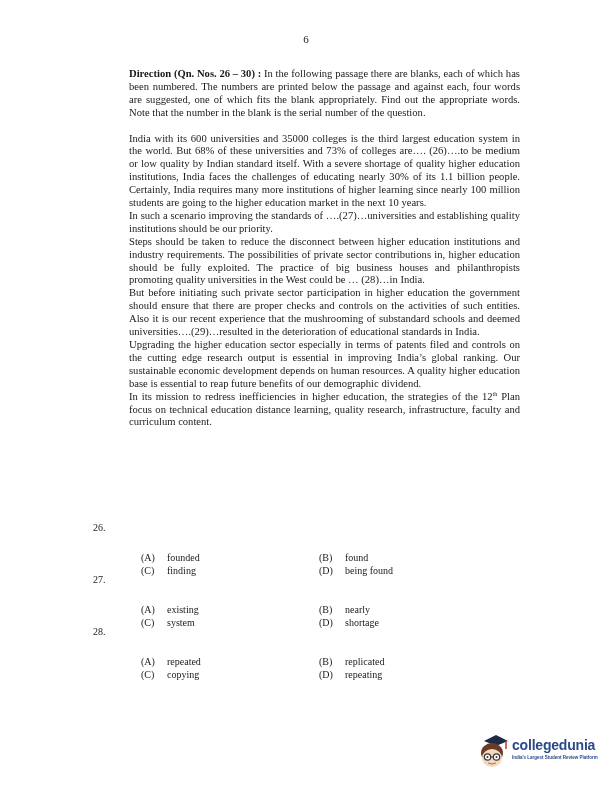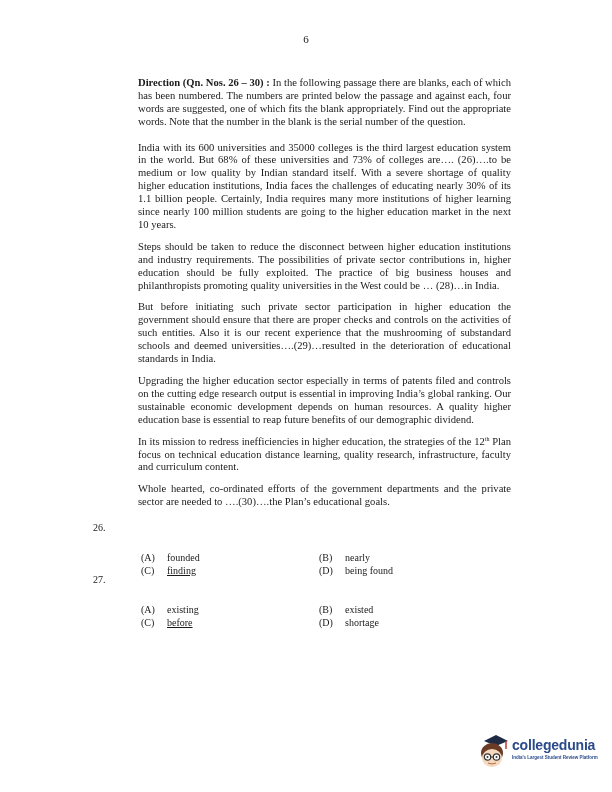--- a/index.html
+++ b/index.html
@@ -9,35 +9,35 @@
     color: #1a1a1a;
   }
   .page-number {
     position: absolute; top: 33px; left: 0; width: 612px; text-align: center;
     font-size: 11px;
   }
   .content {
     position: absolute; left: 129px; top: 68px; width: 391px;
     font-size: 10.6px; line-height: 12.9px;
   }
-  .content p { margin: 9px; text-align: justify; }
+  .content p { margin: 0; text-align: justify; }
   .direction { margin-bottom: 12.9px !important; }
   .direction b { font-weight: bold; }
   sup { font-size: 6px; line-height: 0; vertical-align: 4px; }
   .questions {
     position: absolute; left: 93px; top: 522px; width: 430px;
     font-size: 10px; line-height: 12.9px;
   }
   .question { position: relative; height: 52px; }
   .q-num { position: absolute; left: 0; top: 0; }
   .opt { position: absolute; white-space: nowrap; margin-top: 16px; }
   .opt .lbl { display: inline-block; width: 26px; }
   .opt.a { left: 48px; top: 14px; }
   .opt.b { left: 226px; top: 14px; }
-  .opt.c { left: 48px; top: 27px; text-decoration: underline; }
+  .opt.c { left: 48px; top: 27px; }
   .opt.d { left: 226px; top: 27px; }
   .logo {
     position: absolute; left: 478px; top: 733px; width: 130px; height: 36px;
   }
   .logo-mascot { position: absolute; left: 0; top: 0; width: 32px; height: 36px; }
   .logo-text {
     position: absolute; left: 34px; top: 4px;
     font-family: "Liberation Sans", "DejaVu Sans", sans-serif;
     font-size: 14px; font-weight: bold; color: #2b4a8b; letter-spacing: -0.2px; text-align: right;
   }
@@ -48,41 +48,48 @@
   }
 </style>
 </head>
 <body>
 
 <div class="page-number">6</div>
 
 <div class="content">
   <p class="direction"><b>Direction (Qn. Nos. 26 – 30) :</b><span> In the following passage there are blanks, each of which has been numbered. The numbers are printed below the passage and against each, four words are suggested, one of which fits the blank appropriately. Find out the appropriate words. Note that the number in the blank is the serial number of the question.</span></p>
   <p>India with its 600 universities and 35000 colleges is the third largest education system in the world. But 68% of these universities and 73% of colleges are…. (26)….to be medium or low quality by Indian standard itself. With a severe shortage of quality higher education institutions, India faces the challenges of educating nearly 30% of its 1.1 billion people. Certainly, India requires many more institutions of higher learning since nearly 100 million students are going to the higher education market in the next 10 years.</p>
+  <p>In such a scenario improving the standards of ….(27)…universities and establishing quality institutions should be our priority.</p>
   <p>Steps should be taken to reduce the disconnect between higher education institutions and industry requirements. The possibilities of private sector contributions in, higher education should be fully exploited. The practice of big business houses and philanthropists promoting quality universities in the West could be … (28)…in India.</p>
   <p>But before initiating such private sector participation in higher education the government should ensure that there are proper checks and controls on the activities of such entities. Also it is our recent experience that the mushrooming of substandard schools and deemed universities….(29)…resulted in the deterioration of educational standards in India.</p>
   <p>Upgrading the higher education sector especially in terms of patents filed and controls on the cutting edge research output is essential in improving India’s global ranking. Our sustainable economic development depends on human resources. A quality higher education base is essential to reap future  benefits of our demographic dividend.</p>
   <p><span>In its mission to redress inefficiencies in higher education, the strategies of the 12</span><sup>th</sup><span> Plan focus on technical education distance learning, quality research, infrastructure, faculty and curriculum content.</span></p>
-  <p>Whole hearted, co-ordinated efforts of the government departments and the private sector are needed to ….(30)….the Plan’s educational goals.</p>
 </div>
 
 <div class="questions">
   <div class="question">
     <span class="q-num">26.</span>
     <span class="opt a"><span class="lbl">(A)</span><span>founded</span></span>
-    <span class="opt b"><span class="lbl">(B)</span><span>nearly</span></span>
+    <span class="opt b"><span class="lbl">(B)</span><span>found</span></span>
     <span class="opt c"><span class="lbl">(C)</span><span>finding</span></span>
     <span class="opt d"><span class="lbl">(D)</span><span>being found</span></span>
   </div>
   <div class="question">
     <span class="q-num">27.</span>
     <span class="opt a"><span class="lbl">(A)</span><span>existing</span></span>
-    <span class="opt b"><span class="lbl">(B)</span><span>existed</span></span>
-    <span class="opt c"><span class="lbl">(C)</span><span>before</span></span>
+    <span class="opt b"><span class="lbl">(B)</span><span>nearly</span></span>
+    <span class="opt c"><span class="lbl">(C)</span><span>system</span></span>
     <span class="opt d"><span class="lbl">(D)</span><span>shortage</span></span>
+  </div>
+  <div class="question">
+    <span class="q-num">28.</span>
+    <span class="opt a"><span class="lbl">(A)</span><span>repeated</span></span>
+    <span class="opt b"><span class="lbl">(B)</span><span>replicated</span></span>
+    <span class="opt c"><span class="lbl">(C)</span><span>copying</span></span>
+    <span class="opt d"><span class="lbl">(D)</span><span>repeating</span></span>
   </div>
 </div>
 
 <div class="logo">
   <svg class="logo-mascot" viewBox="0 0 32 36" width="32" height="36">
     <polygon points="6,8 18,2 30,8 18,13" fill="#1f2a44"></polygon>
     <line x1="28" y1="8" x2="28" y2="16" stroke="#c0392b" stroke-width="1.5"></line>
     <ellipse cx="14" cy="20" rx="11" ry="10" fill="#6b3b25"></ellipse>
     <ellipse cx="14" cy="25" rx="10" ry="9" fill="#f4d9bf"></ellipse>
     <circle cx="9.5" cy="24" r="3.2" fill="#fff" stroke="#333" stroke-width="1.2"></circle>

